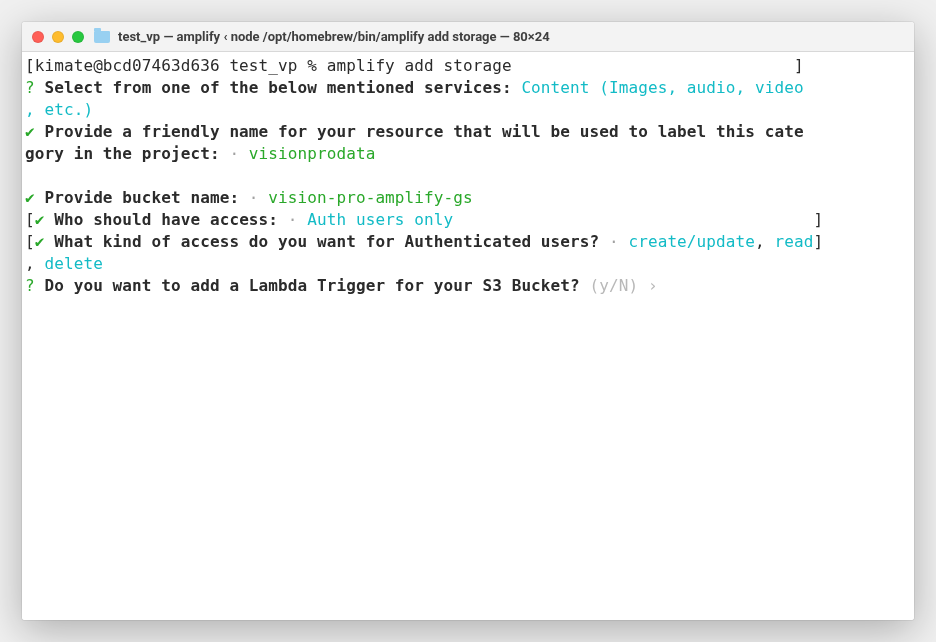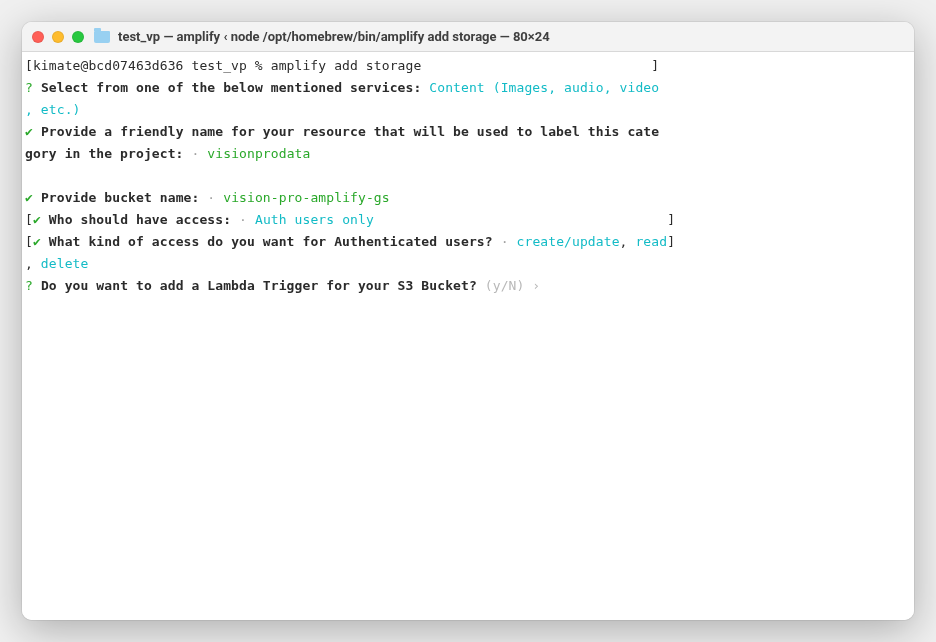--- a/index.html
+++ b/index.html
@@ -6,21 +6,21 @@
     body {
       margin: 0;
       padding: 22px;
       background: #f0f0f0;
       font-family: -apple-system, BlinkMacSystemFont, "Segoe UI", Roboto, sans-serif;
     }
     .window {
       width: 892px;
       height: 598px;
       background: #ffffff;
-      border-radius: 10px;
+      border-radius: 3px;
       box-shadow: 0 10px 40px rgba(0,0,0,0.28), 0 0 0 1px rgba(0,0,0,0.06);
       overflow: hidden;
       display: flex;
       flex-direction: column;
     }
     .titlebar {
       height: 30px;
       background: #f3f3f3;
       border-bottom: 1px solid #d8d8d8;
       display: flex;
@@ -56,21 +56,21 @@
       white-space: nowrap;
       overflow: hidden;
       text-overflow: ellipsis;
     }
 
     .terminal {
       flex: 1;
       background: #ffffff;
       color: #2b2b2b;
       font-family: "SF Mono", ui-monospace, Menlo, Monaco, Consolas, monospace;
-      font-size: 13px;
+      font-size: 16px;
       line-height: 22px;
       letter-spacing: 0.1px;
       padding: 3px 3px;
       word-break: break-all;
       white-space: pre-wrap;
     }
 
     .bold { font-weight: 700; }
     .green { color: #2aa82a; }
     .cyan  { color: #13bbc6; }

